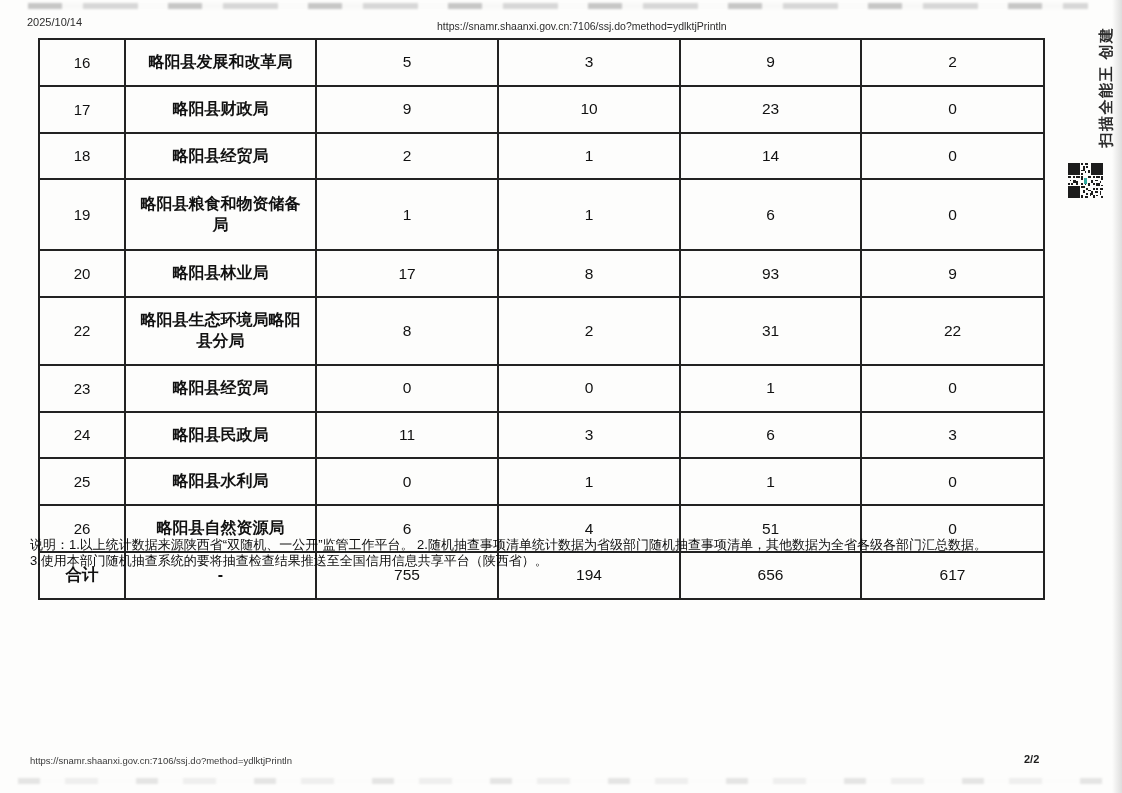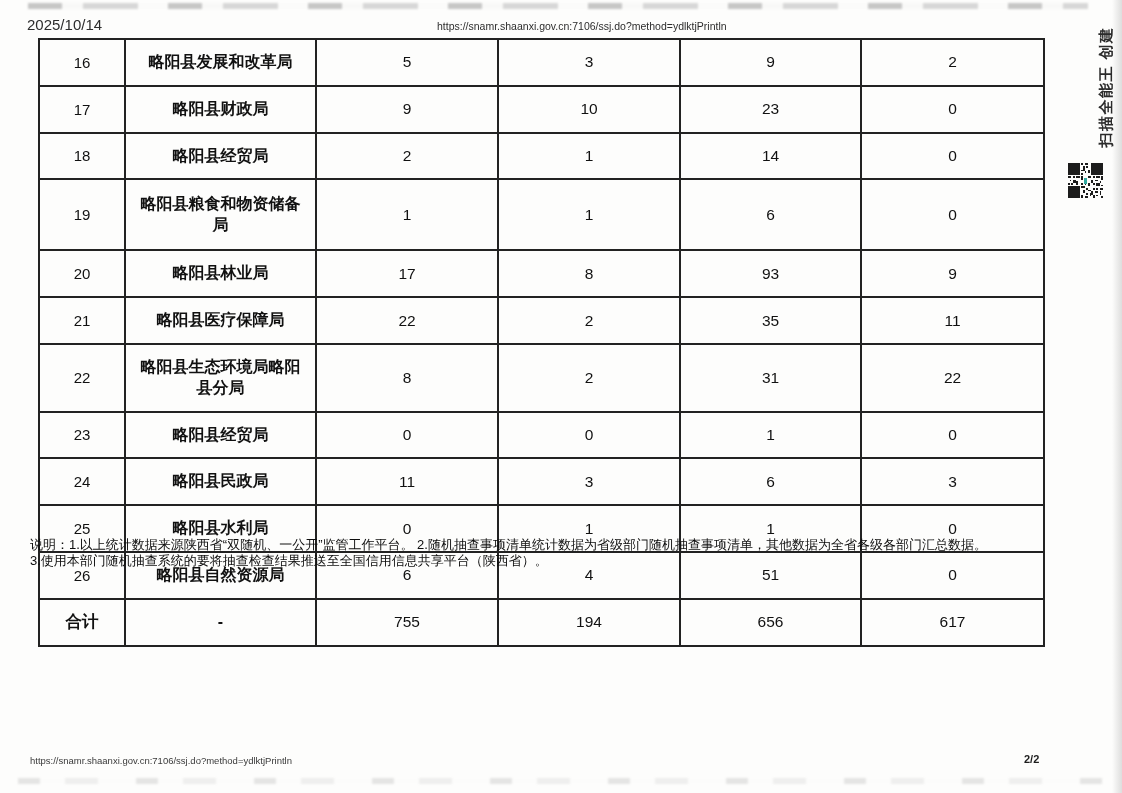--- a/index.html
+++ b/index.html
@@ -24,21 +24,21 @@
     background: repeating-linear-gradient(90deg,
       rgba(140,140,140,.30) 0 22px, rgba(230,230,230,.04) 22px 47px,
       rgba(160,160,160,.22) 47px 80px, rgba(230,230,230,.04) 80px 118px);
     filter: blur(1px); opacity: .7;
   }
   .scan-right-edge {
     position: absolute; top: 0; right: 0; width: 10px; height: 793px;
     background: linear-gradient(90deg, rgba(0,0,0,0), rgba(140,140,140,.28));
   }
   
-  .hdr-date { position: absolute; left: 27px; top: 16px; font-size: 15px; color: #2d2d2d; }
+  .hdr-date { position: absolute; left: 27px; top: 16px; font-size: 11px; color: #2d2d2d; }
   .hdr-url  { position: absolute; left: 437px; top: 20px; font-size: 10.5px; color: #2d2d2d; }
   .ftr-url  { position: absolute; left: 30px; top: 755px; font-size: 9.5px; color: #3a3a3a; }
   .ftr-page { position: absolute; left: 1024px; top: 753px; font-size: 11px; font-weight: 700; color: #1d1d1d; text-align: right; }
   
   table.stats {
     position: absolute; left: 38px; top: 38px; width: 1005px;
     border-collapse: collapse; table-layout: fixed;
   }
   table.stats td {
     border: 2px solid #222;
@@ -117,28 +117,20 @@
       <td class="c-val">6</td>
       <td class="c-val">0</td>
     </tr>
     <tr style="height:40px">
       <td class="c-no">20</td>
       <td class="c-name">略阳县林业局</td>
       <td class="c-val">17</td>
       <td class="c-val">8</td>
       <td class="c-val">93</td>
       <td class="c-val">9</td>
-    </tr>
-    <tr style="height:39px">
-      <td class="c-no">21</td>
-      <td class="c-name">略阳县医疗保障局</td>
-      <td class="c-val">22</td>
-      <td class="c-val">2</td>
-      <td class="c-val">35</td>
-      <td class="c-val">11</td>
     </tr>
     <tr style="height:54px">
       <td class="c-no">22</td>
       <td class="c-name">略阳县生态环境局略阳县分局</td>
       <td class="c-val">8</td>
       <td class="c-val">2</td>
       <td class="c-val">31</td>
       <td class="c-val">22</td>
     </tr>
     <tr style="height:41px">

